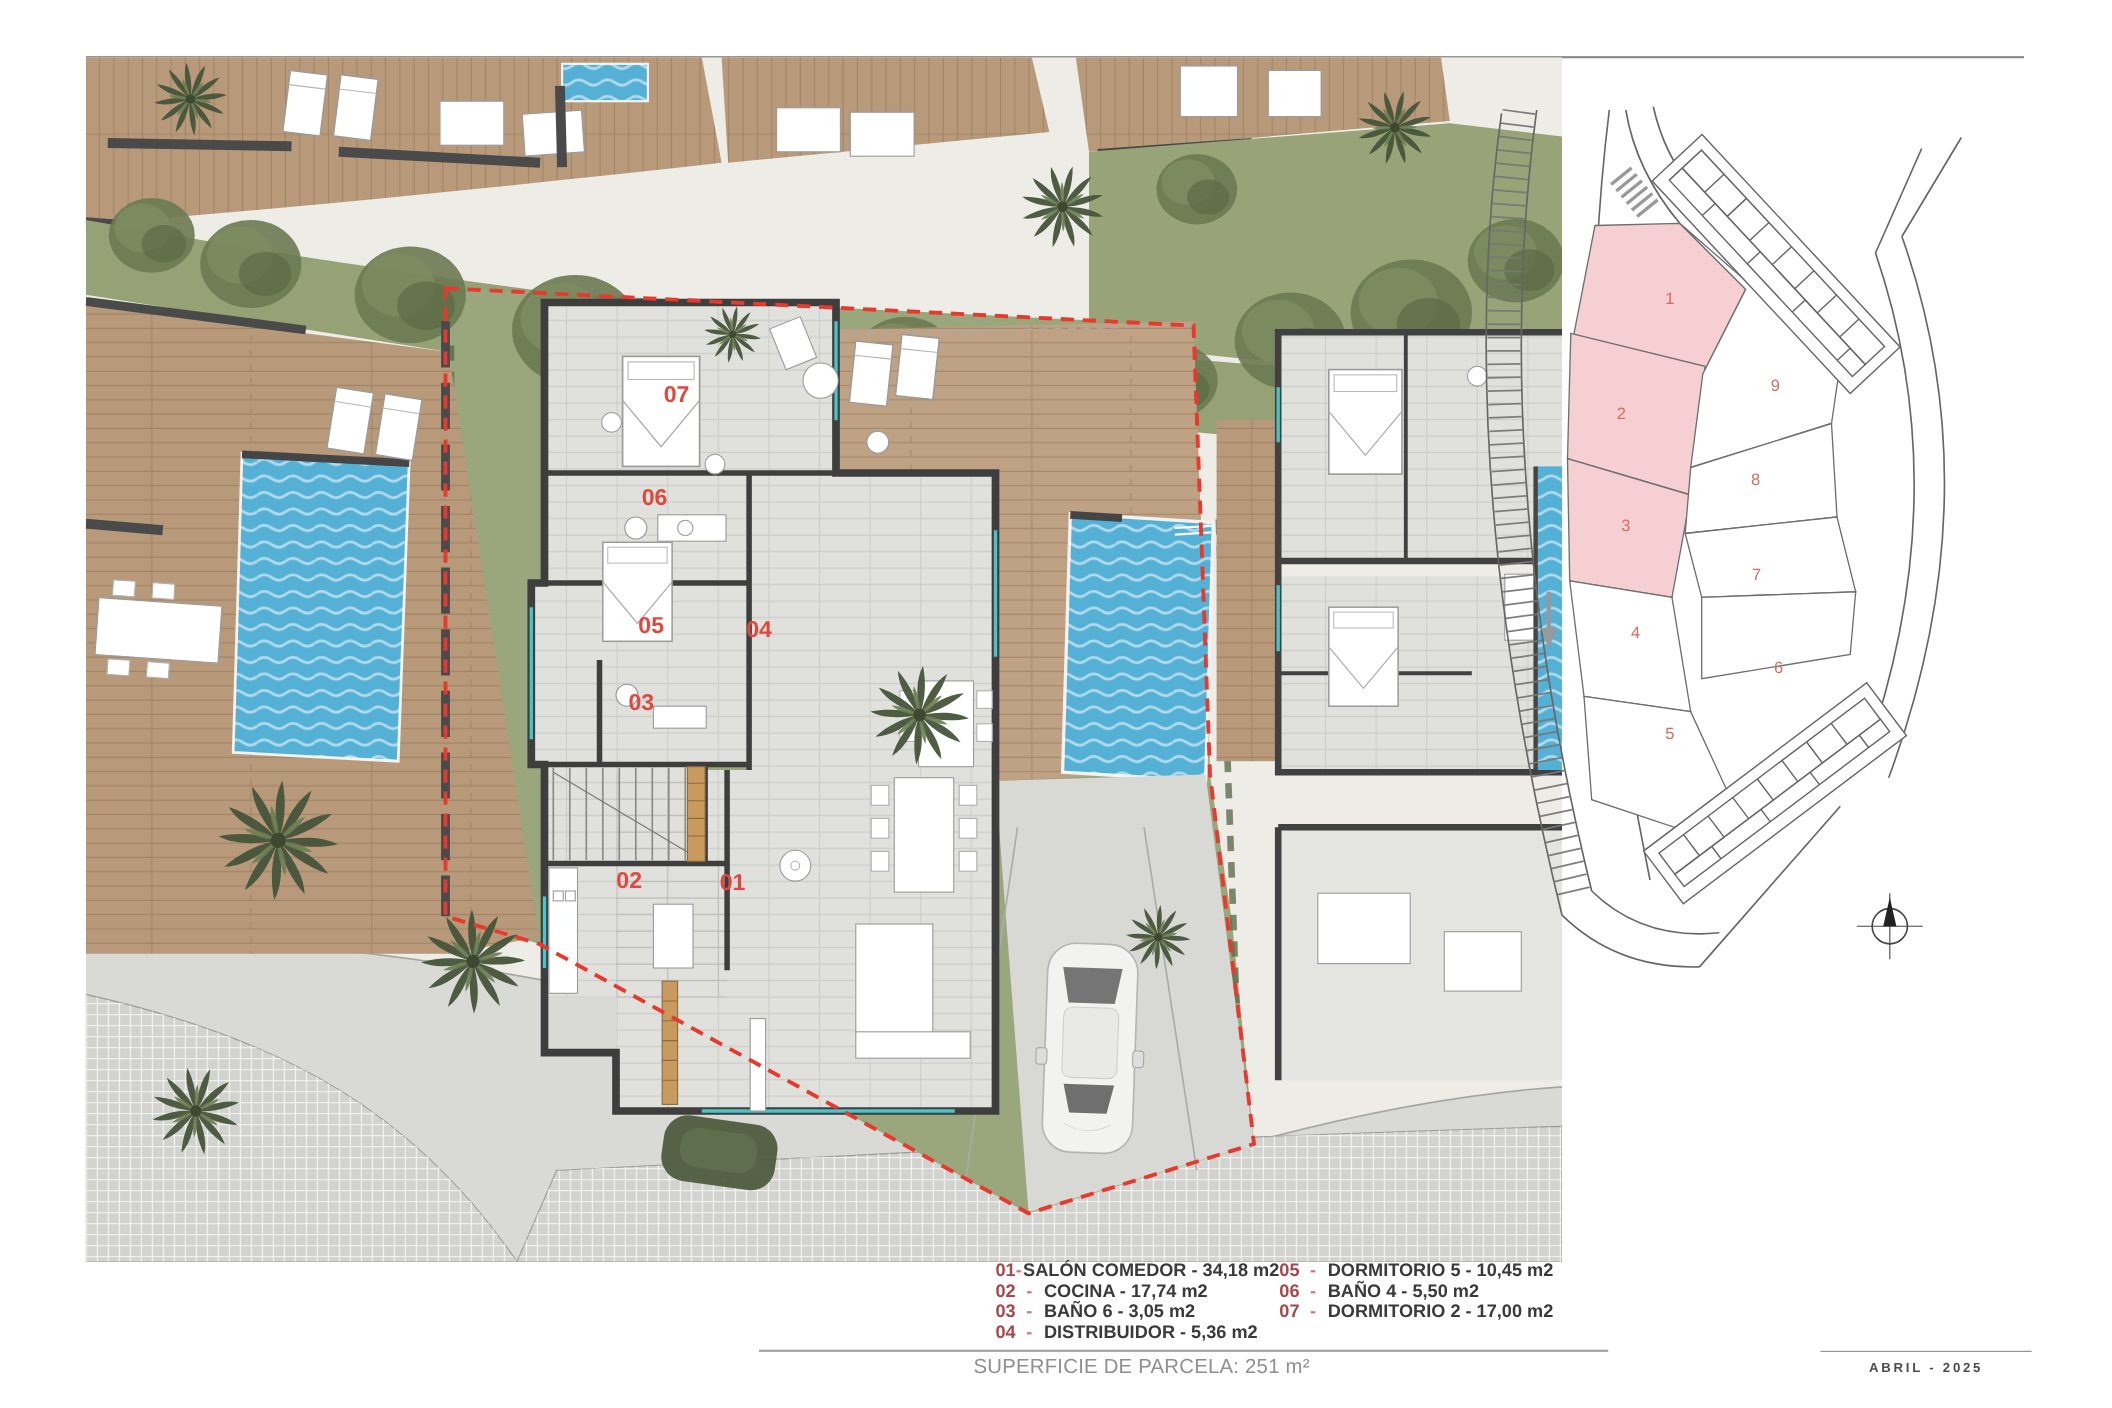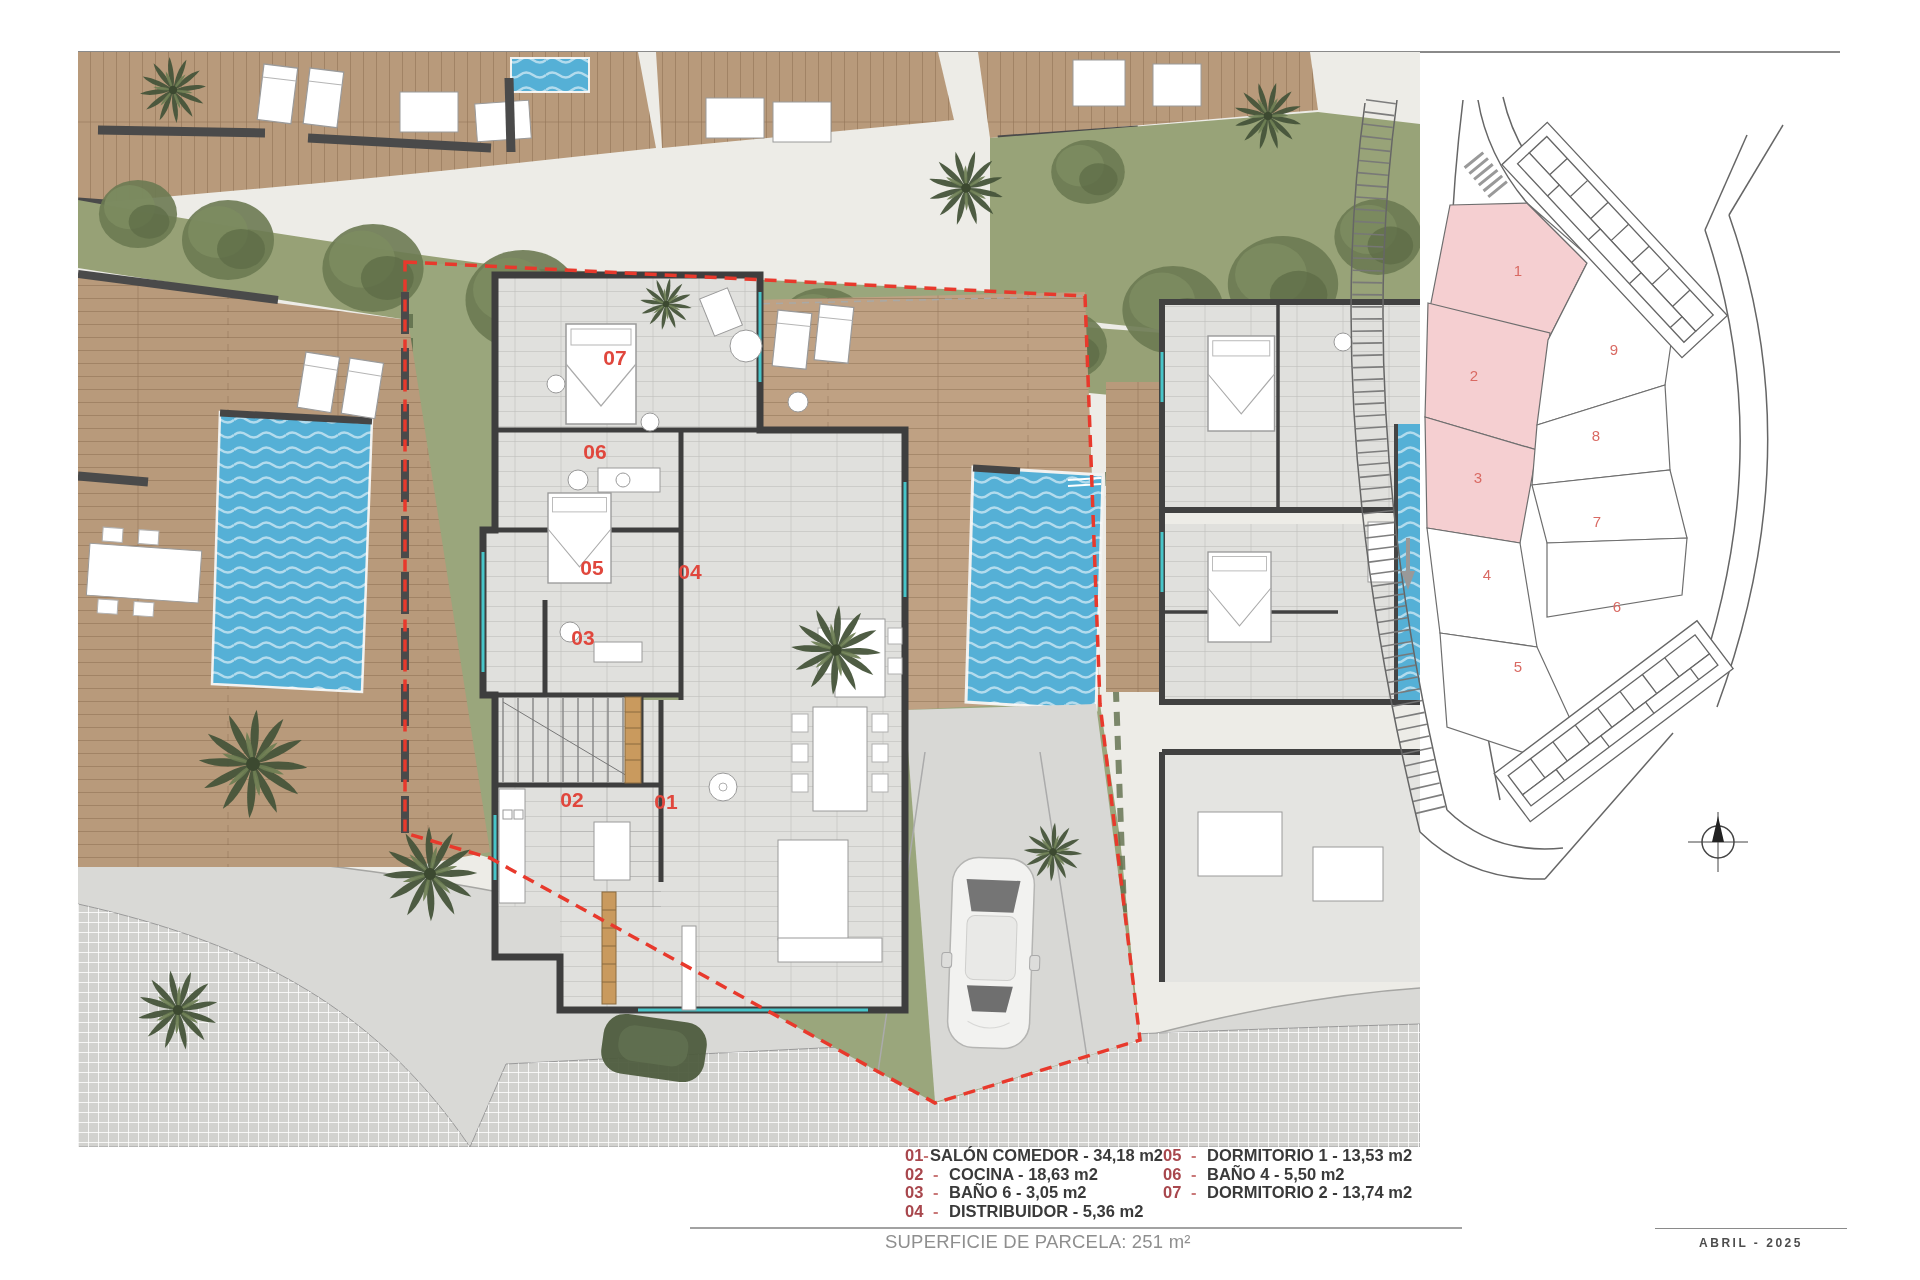--- a/index.html
+++ b/index.html
@@ -418,48 +418,48 @@
   <div class="legend">
     <div class="col col1">
       <div class="row">
         <span class="num">01</span>
         <span class="sep">-</span>
         <span class="lbl">SALÓN COMEDOR - 34,18 m2</span>
       </div>
       <div class="row">
         <span class="num">02</span>
         <span class="sep">-</span>
-        <span class="lbl">COCINA - 18,63 m2</span>
+        <span class="lbl">COCINA - 17,74 m2</span>
       </div>
       <div class="row">
         <span class="num">03</span>
         <span class="sep">-</span>
         <span class="lbl">BAÑO 6 - 3,05 m2</span>
       </div>
       <div class="row">
         <span class="num">04</span>
         <span class="sep">-</span>
         <span class="lbl">DISTRIBUIDOR - 5,36 m2</span>
       </div>
     </div>
     <div class="col">
       <div class="row">
         <span class="num">05</span>
         <span class="sep">-</span>
-        <span class="lbl">DORMITORIO 1 - 13,53 m2</span>
+        <span class="lbl">DORMITORIO 5 - 10,45 m2</span>
       </div>
       <div class="row">
         <span class="num">06</span>
         <span class="sep">-</span>
         <span class="lbl">BAÑO 4 - 5,50 m2</span>
       </div>
       <div class="row">
         <span class="num">07</span>
         <span class="sep">-</span>
-        <span class="lbl">DORMITORIO 2 - 13,74 m2</span>
+        <span class="lbl">DORMITORIO 2 - 17,00 m2</span>
       </div>
     </div>
   </div>
 
   <div class="divider"></div>
 
   <div class="summary">
     <div>SUPERFICIE DE PARCELA: 251 m²</div>
   </div>
 

